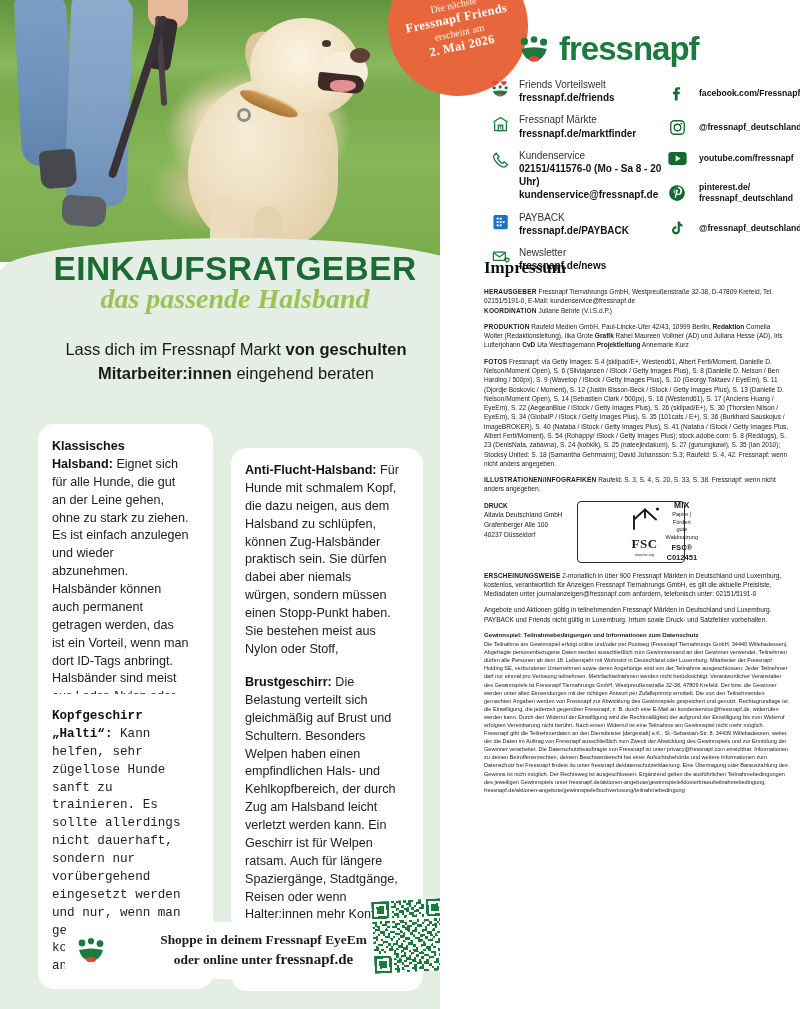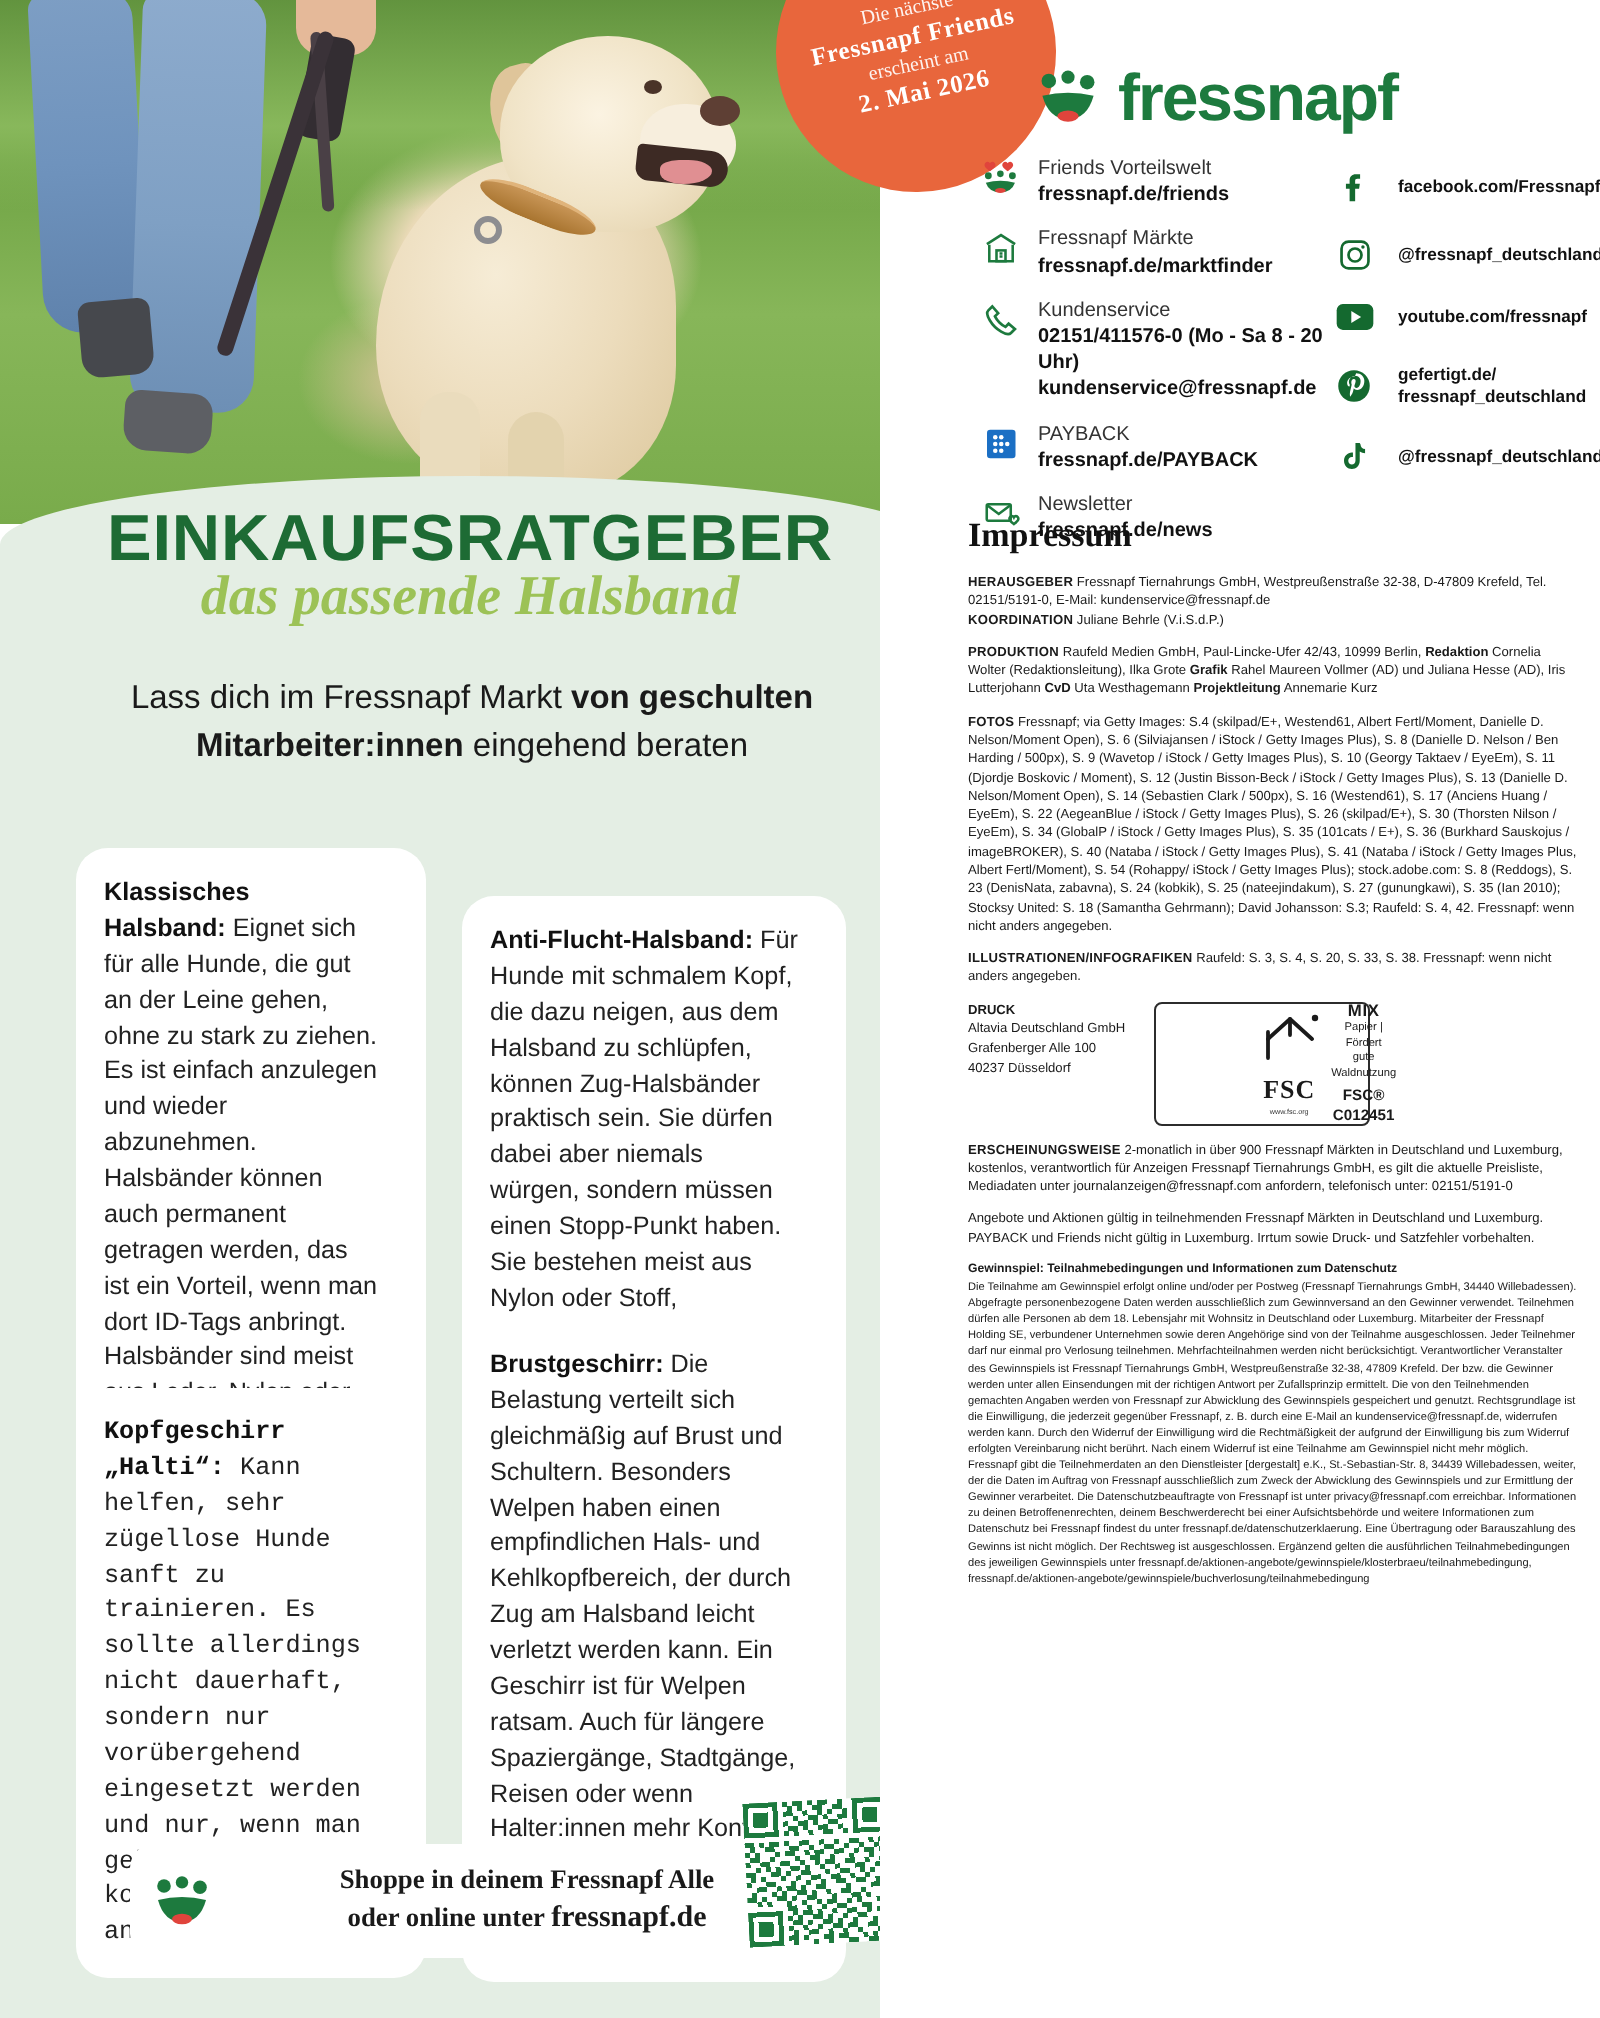--- a/index.html
+++ b/index.html
@@ -289,21 +289,21 @@
       <div class="shop-logo">
         <svg width="30" height="26" viewBox="0 0 30 26" aria-hidden="true">
           <circle cx="6" cy="5" r="3.4" fill="#1d7a3e"></circle>
           <circle cx="15" cy="3.2" r="3.1" fill="#1d7a3e"></circle>
           <circle cx="24" cy="5.6" r="3.4" fill="#1d7a3e"></circle>
           <path d="M3 12 Q15 9 27 12 Q24 23 15 23 Q6 23 3 12 Z" fill="#1d7a3e"></path>
           <ellipse cx="15" cy="21.5" rx="5" ry="2.6" fill="#e0443c"></ellipse>
         </svg>
       </div>
       <div class="shop-text">
-        <div class="l1">Shoppe in deinem Fressnapf Alle</div>
+        <div class="l1">Shoppe in deinem Fressnapf EyeEm</div>
         <div class="l2"><span>oder online unter </span><b>fressnapf.de</b></div>
       </div>
     </div>
 
     <div class="qr">
       <svg width="72" height="72" viewBox="0 0 29 29" shape-rendering="crispEdges" aria-hidden="true">
         <rect width="29" height="29" fill="#fff"></rect>
         <g fill="#1d7a3e">
           <path d="M0 0h7v7H0z M1 1v5h5V1z M2 2h3v3H2z"></path>
           <path d="M22 0h7v7h-7z M23 1v5h5V1z M24 2h3v3h-3z"></path>
@@ -650,21 +650,21 @@
           <span class="s-txt">youtube.com/fressnapf</span>
         </div>
 
         <div class="s-item">
           <span class="s-ico">
             <svg width="18" height="18" viewBox="0 0 24 24" aria-hidden="true">
               <circle cx="12" cy="12" r="10.5" fill="#14692f"></circle>
               <path d="M12.6 5.6c-3.4 0-5.2 2.3-5.2 4.4 0 1 .4 2 1.3 2.4.1.1.2 0 .3-.2l.2-.7c0-.2 0-.3-.1-.5-.3-.4-.5-.9-.5-1.6 0-2.1 1.6-4 4.2-4 2.3 0 3.6 1.4 3.6 3.3 0 2.5-1.1 4.6-2.7 4.6-.9 0-1.6-.7-1.4-1.6.3-1.1.8-2.3.8-3.1 0-.7-.4-1.3-1.2-1.3-1 0-1.7 1-1.7 2.3 0 .8.3 1.4.3 1.4l-1.1 4.7c-.3 1.4-.1 3.1 0 3.3 0 .1.2.1.2 0 .1-.1 1.3-1.6 1.7-3.1l.6-2.4c.3.6 1.2 1.1 2.2 1.1 2.9 0 4.8-2.6 4.8-6.1 0-2.6-2.2-5-5.5-5z" fill="#ffffff"></path>
             </svg>
           </span>
-          <span class="s-txt" style="white-space:pre-line">gefertigt.de/
+          <span class="s-txt" style="white-space:pre-line">pinterest.de/
 fressnapf_deutschland</span>
         </div>
 
         <div class="s-item">
           <span class="s-ico">
             <svg width="16" height="18" viewBox="0 0 24 24" fill="#14692f" aria-hidden="true">
               <path d="M16.3 2.2h-3.2v13.3c0 1.6-1.2 2.8-2.7 2.8s-2.7-1.2-2.7-2.8 1.2-2.8 2.7-2.8c.3 0 .6 0 .8.1V9.4a6 6 0 0 0-.8-.1c-3.3 0-5.9 2.7-5.9 6.2s2.6 6.2 5.9 6.2 5.9-2.7 5.9-6.2V8.6a6.8 6.8 0 0 0 4 1.3V6.7c-1.9 0-3.4-1.5-3.4-3.4z"></path>
             </svg>
           </span>
           <span class="s-txt">@fressnapf_deutschland</span>

